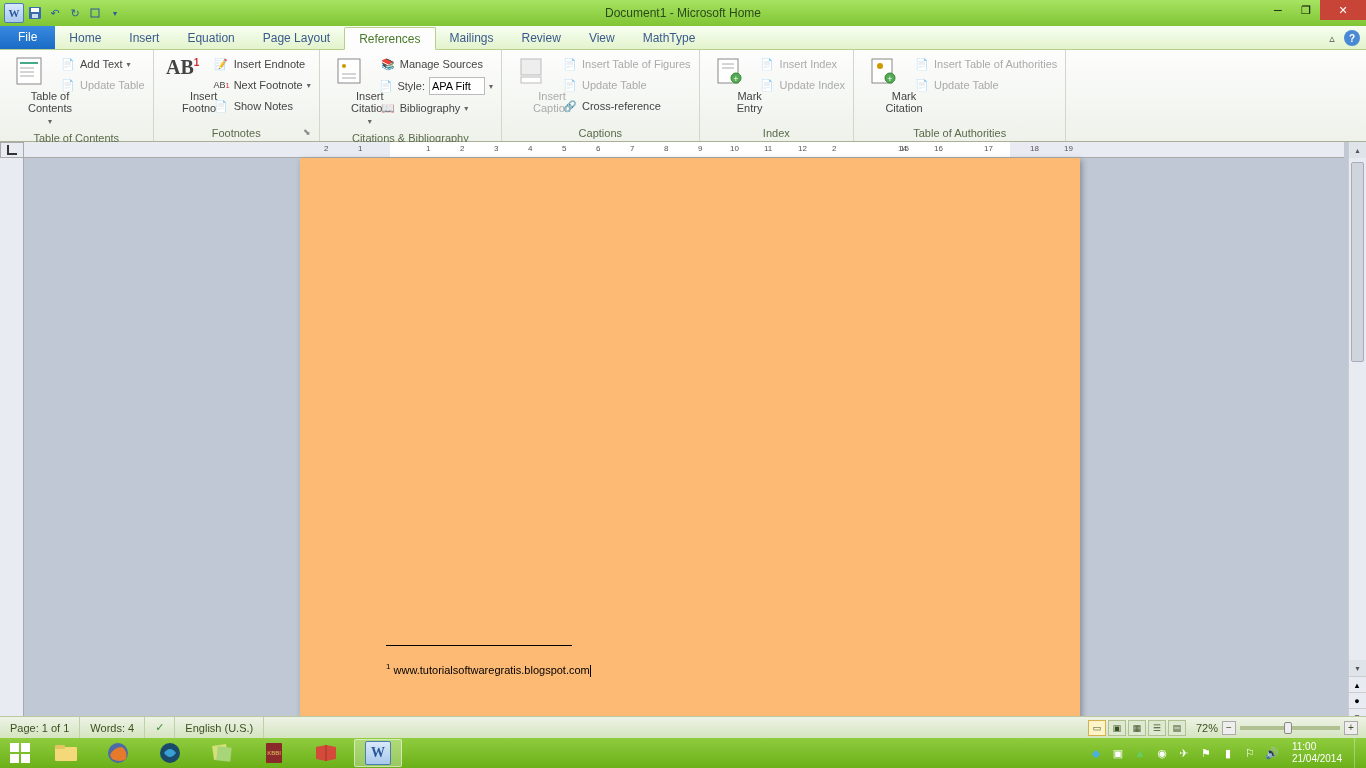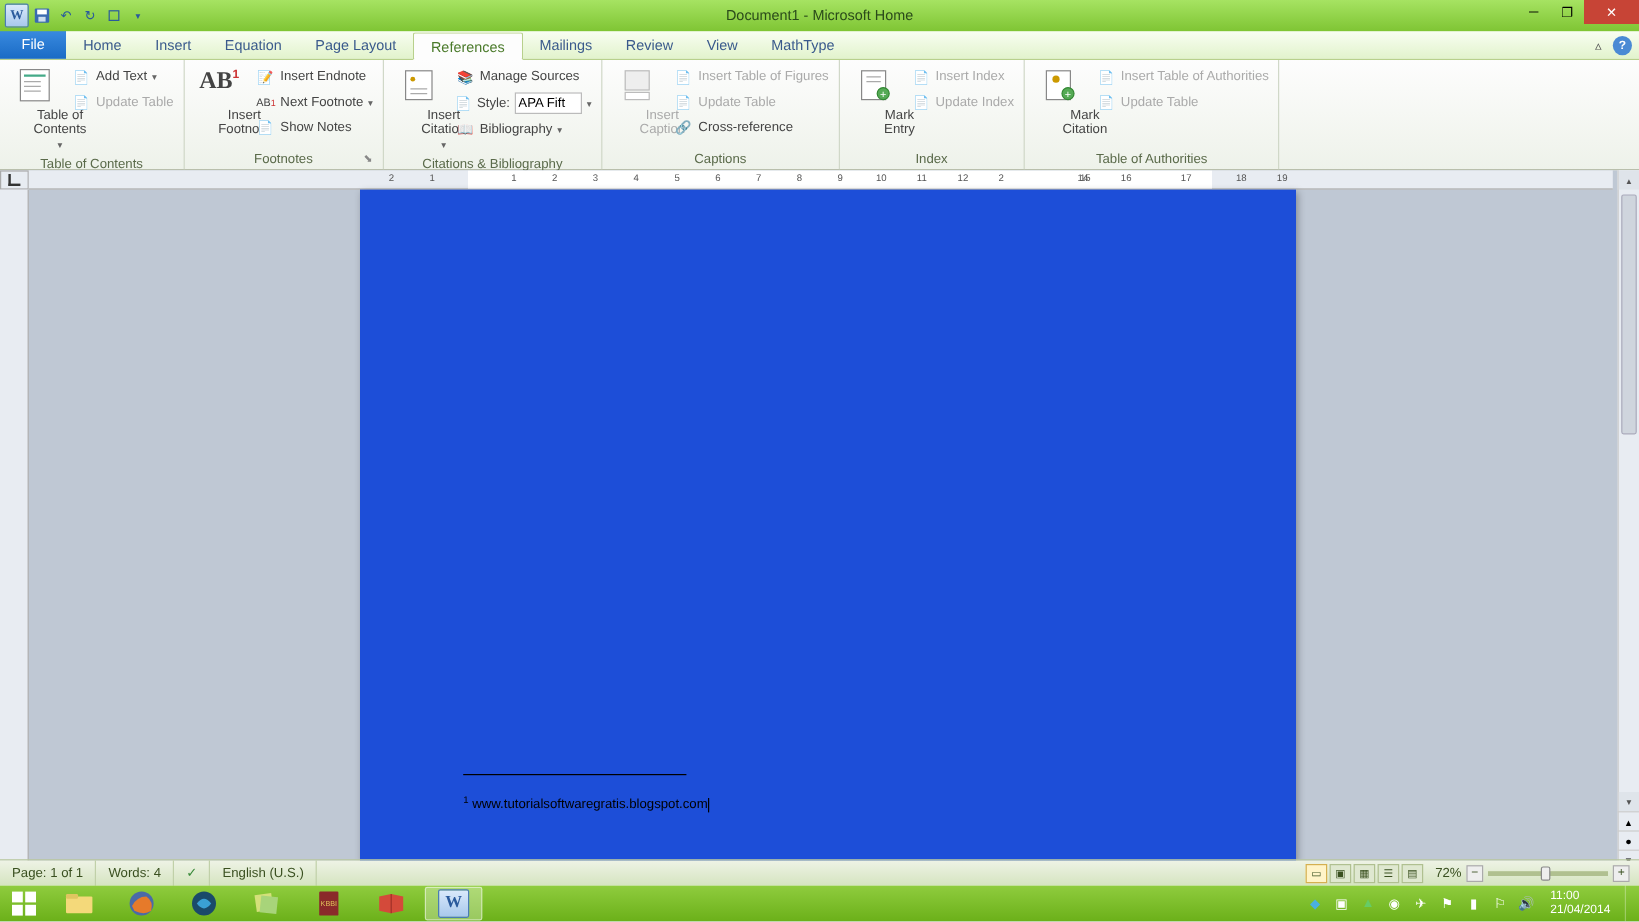--- a/index.html
+++ b/index.html
@@ -51,21 +51,21 @@
 .vruler { position: absolute; top: 16px; left: 0; width: 24px; bottom: 0; background: #e8ecf2; border-right: 1px solid #aaa; }
 .vruler-corner { position: absolute; top: 0; left: 0; width: 24px; height: 16px; background: #e8ecf2; border: 1px solid #aaa; display: flex; align-items: center; justify-content: center; }
 .tab-stop { width: 10px; height: 10px; border-left: 2px solid #333; border-bottom: 2px solid #333; }
 .scrollv { position: absolute; top: 0; right: 0; width: 18px; bottom: 0; background: #e8ecf2; border-left: 1px solid #ccc; }
 .scrollv-thumb { position: absolute; top: 20px; left: 2px; right: 2px; height: 200px; background: #cfd5dd; border: 1px solid #aab; border-radius: 2px; }
 .scrollv-btn { position: absolute; left: 0; right: 0; height: 16px; background: #dfe4ea; display: flex; align-items: center; justify-content: center; font-size: 8px; color: #555; cursor: pointer; }
 .ruler-toggle { position: absolute; top: 0; right: 0; width: 18px; height: 16px; background: #e8ecf2; border-left: 1px solid #ccc; display: flex; align-items: center; justify-content: center; font-size: 9px; cursor: pointer; }
 .nav-btns { position: absolute; right: 0; bottom: 0; width: 18px; display: flex; flex-direction: column; }
 .nav-btns div { height: 16px; display: flex; align-items: center; justify-content: center; border-top: 1px solid #ccc; font-size: 9px; cursor: pointer; }
 
-.page { position: absolute; top: 16px; left: 300px; width: 780px; height: 560px; background: #1d4ed8; box-shadow: 2px 2px 6px rgba(0,0,0,0.3); }
+.page { position: absolute; top: 16px; left: 300px; width: 780px; height: 560px; background: #fdba74; box-shadow: 2px 2px 6px rgba(0,0,0,0.3); }
 .footnote-sep { position: absolute; left: 86px; top: 487px; width: 186px; border-top: 1px solid #000; }
 .footnote { position: absolute; left: 86px; top: 504px; font-size: 11px; color: #000; font-family: Calibri, sans-serif; }
 .footnote sup { font-size: 8px; vertical-align: super; }
 .cursor { display: inline-block; width: 1px; height: 12px; background: #000; vertical-align: middle; animation: blink 1s infinite; }
 @keyframes blink { 50% { opacity: 0; } }
 
 
 .statusbar { position: absolute; left: 0; right: 0; bottom: 30px; height: 22px; background: linear-gradient(to bottom, #eef3e6, #d5e4c0); border-top: 1px solid #b8c8a0; display: flex; align-items: center; font-size: 11px; color: #3a5020; }
 .status-item { padding: 0 10px; border-right: 1px solid #c0d0a8; height: 100%; display: flex; align-items: center; cursor: pointer; gap: 4px; }
 .status-right { margin-left: auto; display: flex; align-items: center; gap: 2px; padding-right: 8px; }

